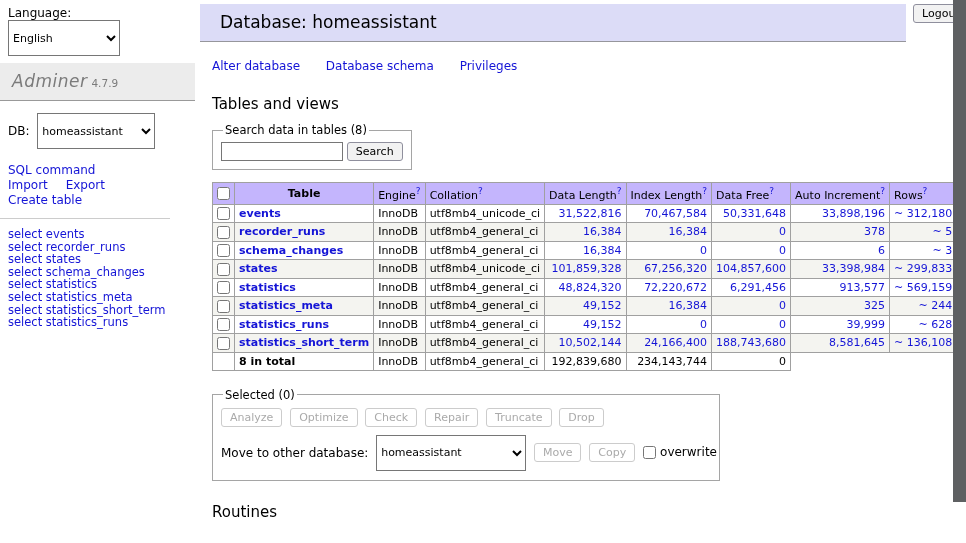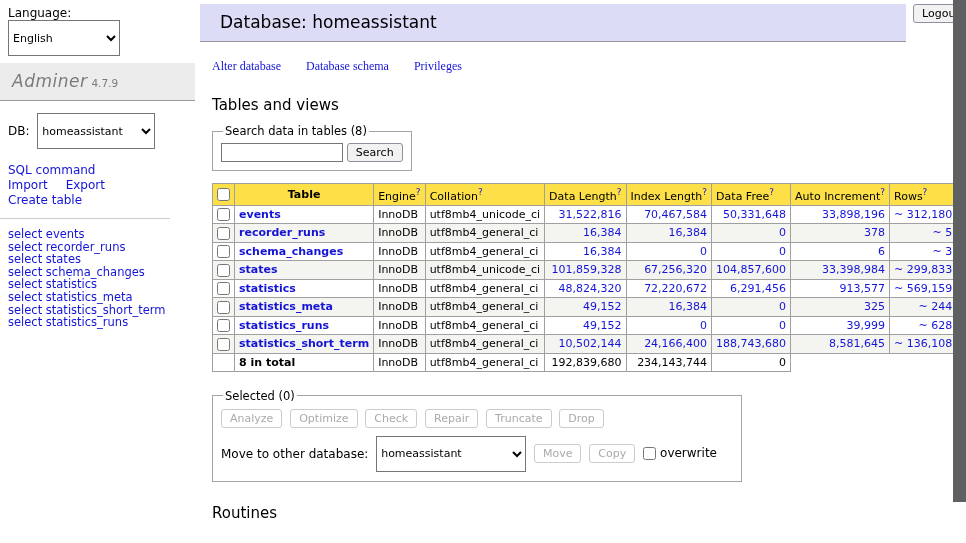--- a/index.html
+++ b/index.html
@@ -25,44 +25,44 @@
   .table-links a { display: block; white-space: nowrap; }
 
   
   .main { position: absolute; left: 200px; top: 0; width: 706px; }
   .breadcrumb { display: inline-block; background: #ededed; padding: 6px 12px 6px 10px; font-size: 11.5px; }
   .breadcrumb .sep { color: #000; margin: 0 4px; }
   .logout-btn { position: absolute; left: 713px; top: 4px; }
   button { font-family: "DejaVu Sans", sans-serif; font-size: 11px; background: #f2f2f2; border: 1px solid #8f8f9d; border-radius: 3px; padding: 2px 8px; color: #000; cursor: pointer; }
   button:disabled { color: #aaa; background: #fff; border-color: #ccc; cursor: default; }
   h2.page-title { margin-top: 4px; background: #dcdcf7; border-bottom: 1px solid #96969c; padding: 8px 20px 9px 20px; font-size: 17px; font-weight: normal; }
-  .db-actions { margin: 17px 0 0 12px; font-family: Liberation Serif, serif; }
+  .db-actions { margin: 17px 0 0 12px; }
   .db-actions a { margin-right: 22px; }
   h3 { font-size: 15px; font-weight: normal; margin: 22px 0 0 12px; }
   fieldset { border: 1px solid #a5a5a5; margin: 10px 0 0 12px; padding: 5px 8px 8px 8px; display: inline-block; }
   legend { font-size: 11.5px; padding: 0 2px; margin-left: 2px; }
   .search-input { width: 122px; height: 19px; border: 1px solid #767676; font-size: 11px; padding: 1px 3px; font-family: "DejaVu Sans", sans-serif; }
 
   
   table.tables { border-collapse: collapse; margin: 12px 0 0 12px; font-size: 11px; }
   table.tables th, table.tables td { border: 1px solid #a0a0a0; padding: 2px 4px; height: 17px; white-space: nowrap; overflow: hidden; }
-  table.tables thead th { background: #fde047; font-weight: normal; text-align: left; }
+  table.tables thead th { background: #c4b5fd; font-weight: normal; text-align: left; }
   table.tables thead th.c-name { text-align: center; font-weight: bold; }
   table.tables sup a { font-size: 9px; }
   td.num { text-align: right; }
   td.num a { color: #1414d6; }
   tbody tr:nth-child(even) td { background: #f4f4f0; }
   td.t-name a { font-weight: bold; }
   tr.total td { background: #fff; font-weight: normal; }
   tr.total td.t-label { font-weight: bold; }
   tr.total td.blank { border: none; background: #fff; }
   .cb { width: 13px; height: 13px; vertical-align: middle; }
 
   
-  .selected-fs { margin-top: 17px; padding: 6px 24px 9px 8px; }
+  .selected-fs { margin-top: 17px; padding: 6px 2px 9px 8px; }
   .selected-fs .btn-row button { margin-right: 4px; }
   .move-row { margin-top: 8px; }
   .move-row .move-select { width: 150px; margin: 0 4px; }
   .move-row button { margin-right: 4px; }
   .move-row label { margin-left: 2px; }
   .move-row input[type="checkbox"] { vertical-align: middle; margin-right: 2px; }
 
   .create-links { margin: 17px 0 0 12px; }
   .create-links a { margin-right: 28px; }
 

